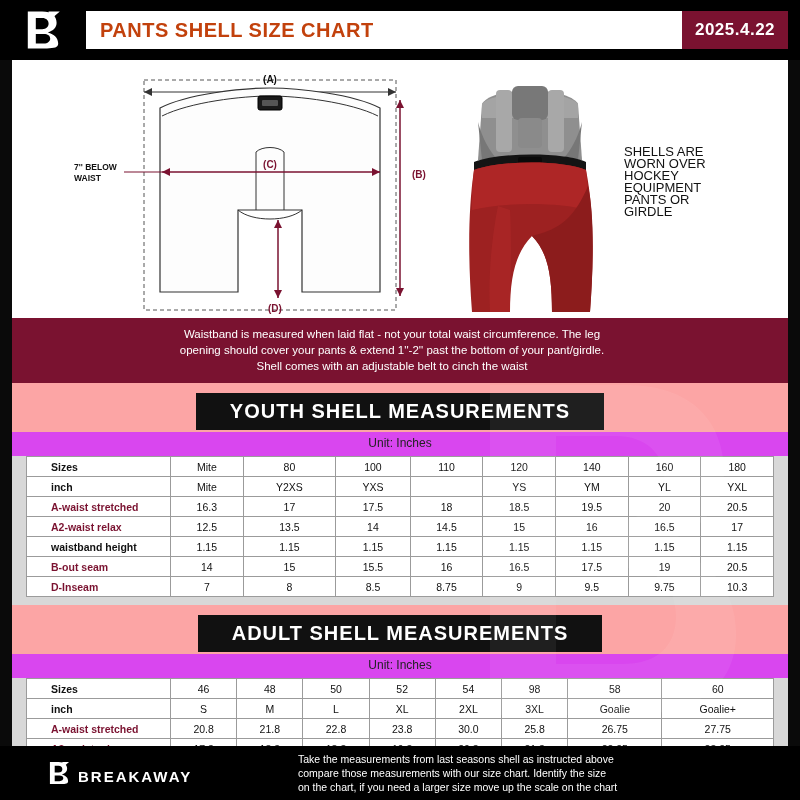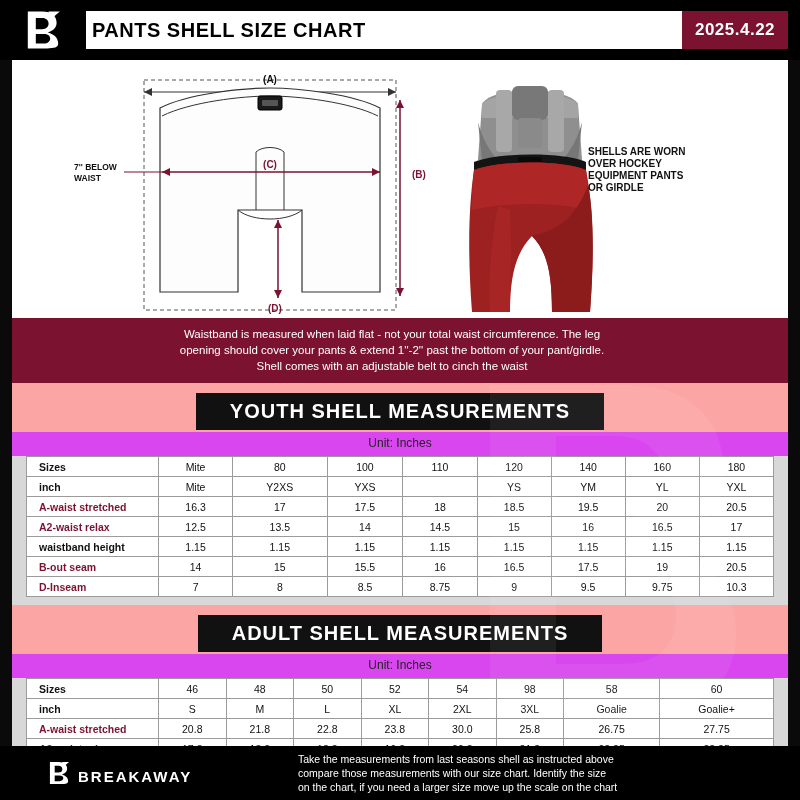--- a/index.html
+++ b/index.html
@@ -20,38 +20,38 @@
     width:86px;height:60px;display:flex;align-items:center;justify-content:center;
   }
   .logo-b{
     position:relative;width:38px;height:40px;
   }
   .title-box{
     flex:1;margin:8px 0 8px 0;background:#fff;height:38px;
     display:flex;align-items:center;
   }
   .title-box span{
-    font-size:20px;font-weight:bold;letter-spacing:.5px;color:#000000;
-    padding-left:6px;
+    font-size:20px;font-weight:bold;letter-spacing:.5px;color:#c2410c;
+    padding-left:14px;
   }
   .date-box{
     width:106px;height:38px;margin:8px 12px 8px 0;background:#7a1230;
     display:flex;align-items:center;justify-content:center;
   }
   .date-box span{color:#fff;font-size:17px;font-weight:bold;letter-spacing:.5px;}
 
   
   .diagram{
     position:relative;height:258px;background:#fff;margin:0 12px;
     overflow:hidden;
   }
   .diagram svg{position:absolute;left:0;top:0;}
   .note{
-    position:absolute;left:576px;top:86px;width:110px;
-    font-size:10px;line-height:12px;color:#111;font-weight:bold;
+    position:absolute;left:612px;top:86px;width:110px;
+    font-size:13px;line-height:12px;color:#111;font-weight:normal;
   }
 
   
   .band{
     margin:0 12px;background:#7a1230;color:#fff;
     padding:8px 34px 9px 18px;text-align:center;
     font-size:11.5px;line-height:16px;
   }
 
   
@@ -65,21 +65,21 @@
     font-size:12px;padding:4px 0 6px 0;
   }
 
   
   .tbl-wrap{background:#d8d8d8;margin:0 12px;padding:0 14px 8px 14px;}
   table{width:100%;border-collapse:collapse;background:#fff;}
   td{
     border:1px solid #9b9b9b;font-size:10.5px;color:#111;
     height:17px;text-align:center;
   }
-  td.rowhdr{text-align:left;padding-left:12px;font-weight:bold;width:118px;}
+  td.rowhdr{text-align:left;padding-left:24px;font-weight:bold;width:118px;}
   td.rowhdr.plain{font-weight:bold;}
   .accent{color:#7a1230;}
 
   
   .footer{
     position:absolute;left:0;bottom:0;width:800px;height:54px;background:#000;
     display:flex;align-items:center;
   }
   .footer-logo{
     width:250px;display:flex;align-items:flex-end;gap:8px;padding-left:48px;

